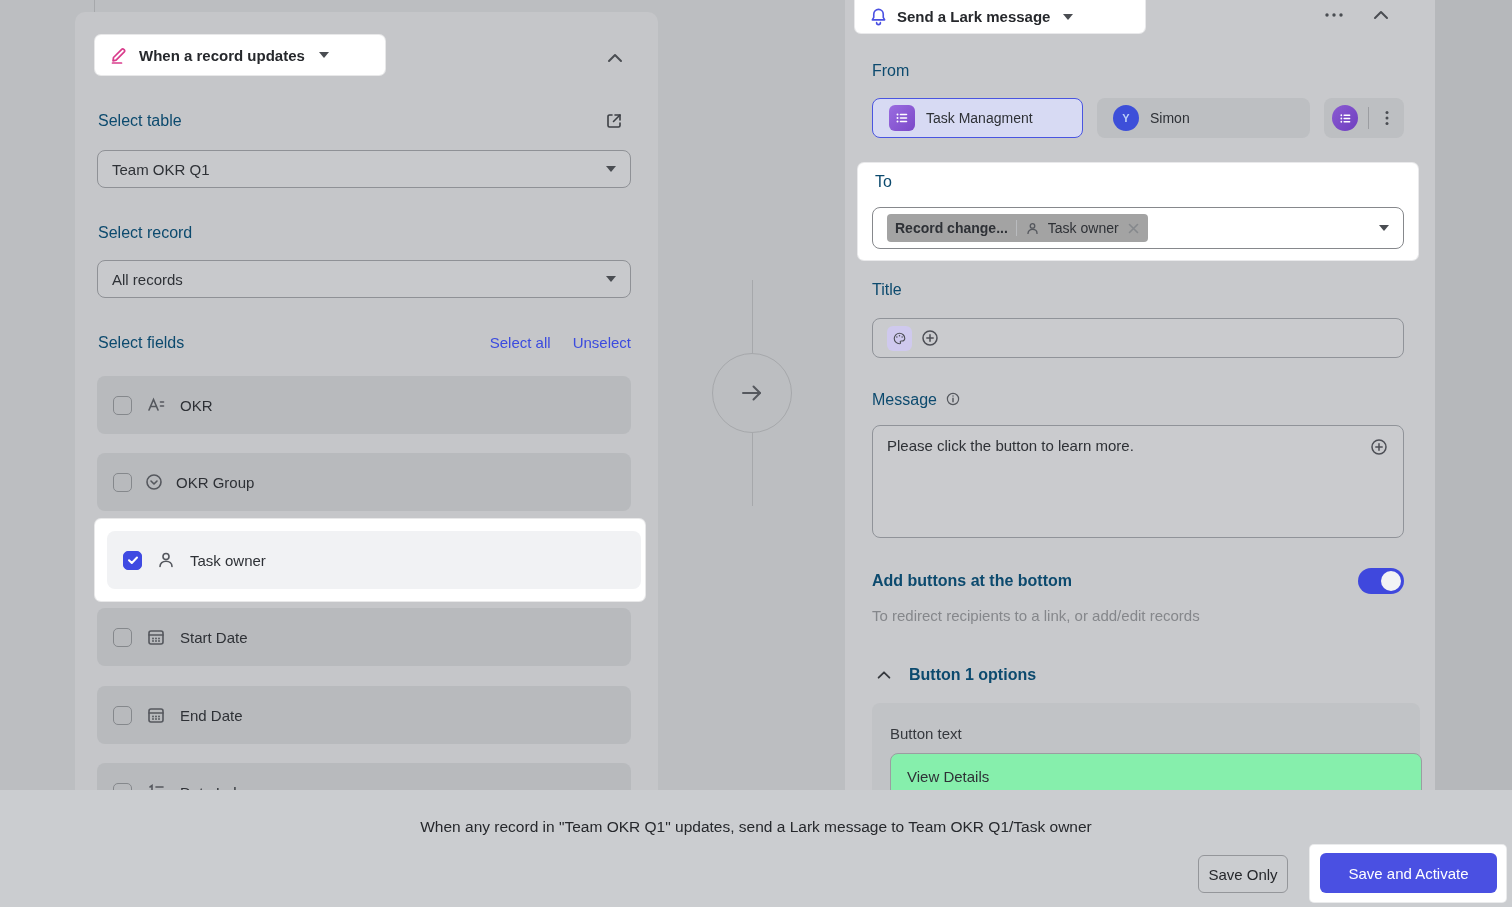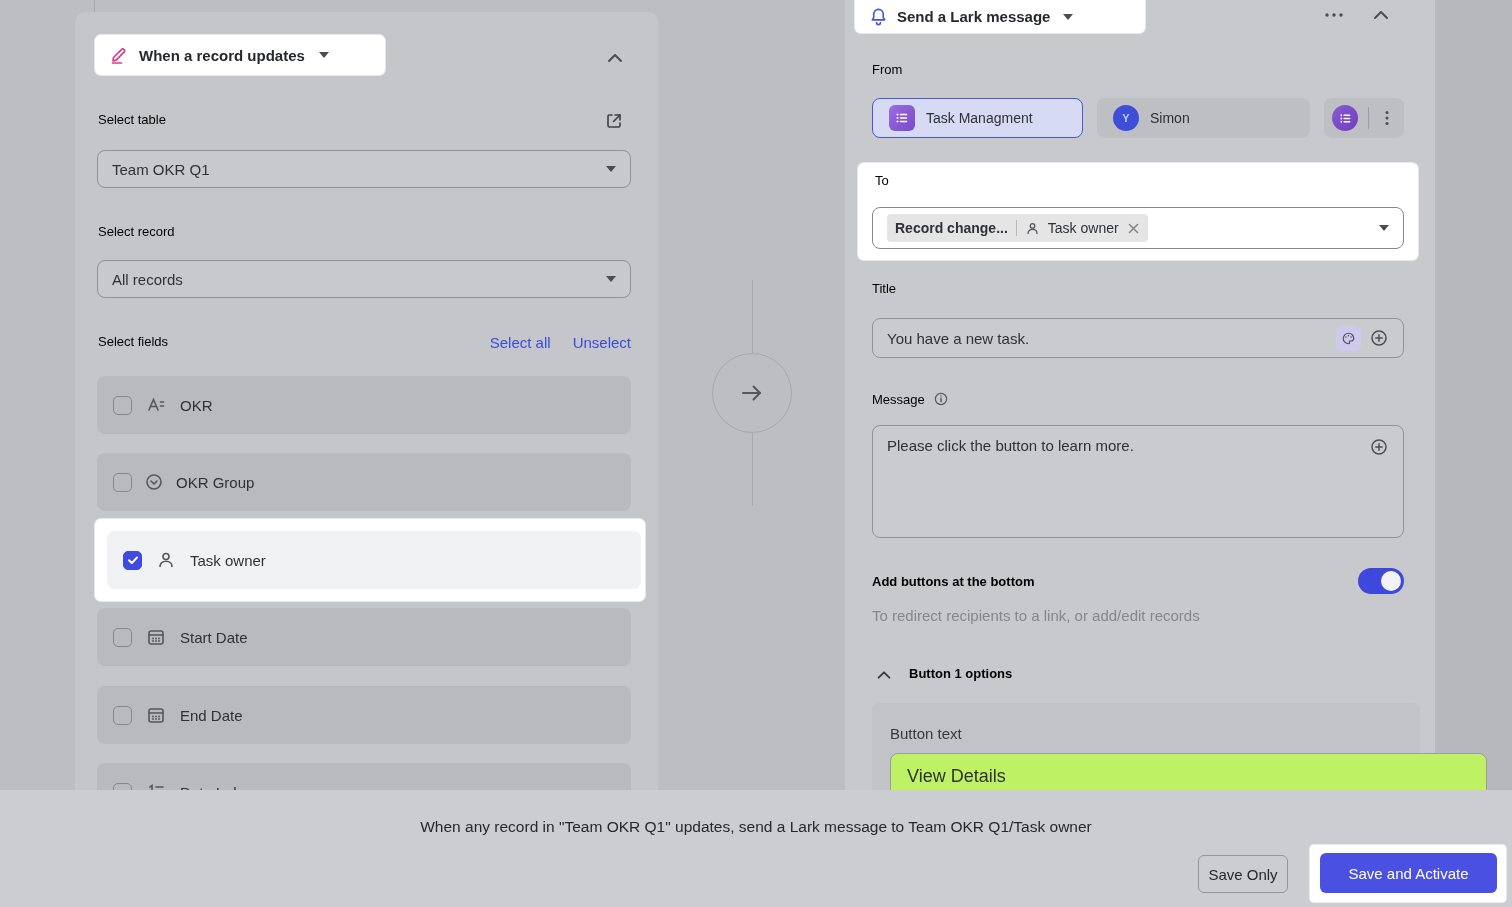--- a/index.html
+++ b/index.html
@@ -22,21 +22,21 @@
     display:flex; align-items:center; gap:10px; padding:0 14px;
   }
   .head-title { font-size:15px; font-weight:700; color:#26282c; white-space:nowrap; }
   .caret-down {
     width:0; height:0; border-left:5px solid transparent; border-right:5px solid transparent;
     border-top:6px solid #4a4d52; display:inline-block; margin-left:4px;
   }
   .icon-btn { display:inline-flex; align-items:center; justify-content:center; cursor:pointer; }
   .collapse-up { position:absolute; left:528px; top:34px; width:24px; height:24px; }
 
-  .field-label { font-size:13px; font-weight:500; color:#000000; }
+  .field-label { font-size:16px; font-weight:500; color:#0c4a6e; }
   .lbl-select-table { position:absolute; left:23px; top:100px; }
   .ext-icon { position:absolute; left:528px; top:98px; width:22px; height:22px; }
   .dropdown {
     position:absolute; left:22px; width:534px; height:38px;
     border:1px solid #8f9196; border-radius:8px; background:#c8c9cc;
     display:flex; align-items:center; padding:0 14px; font-size:15px; color:#2e3136;
   }
   .dropdown .caret-down { margin-left:auto; }
   .dd-table { top:138px; }
   .lbl-select-record { position:absolute; left:23px; top:212px; }
@@ -101,52 +101,52 @@
   .vdivider { width:1px; height:22px; background:#9b9da1; }
 
   .spot-to { position:absolute; left:13px; top:163px; width:560px; height:97px; }
   .lbl-to { position:absolute; left:17px; top:10px; }
   .to-field {
     position:absolute; left:14px; top:44px; width:532px; height:42px;
     border:1px solid #86888c; border-radius:8px; background:#ffffff;
     display:flex; align-items:center; padding:0 14px;
   }
   .to-tag {
-    height:28px; background:#e5e5e5; border-radius:4px; display:flex; align-items:center;
+    height:28px; background:#a3a3a3; border-radius:4px; display:flex; align-items:center;
     gap:8px; padding:0 8px; font-size:14px; color:#2e3136;
   }
   .tag-divider { width:1px; height:16px; background:#b9bbbe; }
   .to-field .caret-down { margin-left:auto; }
 
   .lbl-title { position:absolute; left:27px; top:281px; }
   .input-box {
     position:absolute; left:27px; width:532px; border:1px solid #909399; border-radius:8px;
     background:#cacbce; font-size:15px; color:#2e3136; display:flex; align-items:center; padding:0 14px;
   }
   .title-input { top:318px; height:40px; gap:8px; }
   .title-input .grow, .msg-area .grow { flex:1 1 auto; }
   .palette-chip {
     width:25px; height:25px; border-radius:6px; background:#cfc9ee;
     display:flex; align-items:center; justify-content:center; flex:0 0 auto; cursor:pointer;
   }
-  .lbl-message { position:absolute; left:27px; top:391px; display:flex; align-items:flex-end; gap:8px; }
+  .lbl-message { position:absolute; left:27px; top:391px; display:flex; align-items:flex-start; gap:8px; }
   .msg-area { top:425px; height:113px; align-items:flex-start; padding-top:11px; }
 
   .addbtn-row { position:absolute; left:27px; top:568px; width:532px; display:flex; align-items:center; justify-content:space-between; }
   .toggle { width:46px; height:26px; border-radius:13px; background:#3f48dd; position:relative; cursor:pointer; flex:0 0 auto; }
   .toggle .knob { position:absolute; right:3px; top:3px; width:20px; height:20px; border-radius:50%; background:#f2f3f5; }
   .hint { position:absolute; left:27px; top:607px; font-size:15px; color:#85878b; }
 
   .btn1-head { position:absolute; left:30px; top:666px; display:flex; align-items:flex-start; gap:16px; }
   .btn1-card { position:absolute; left:27px; top:703px; width:548px; height:110px; border-radius:8px; background:#c1c3c6; }
   .lbl-btn-text { position:absolute; left:18px; top:22px; font-size:15px; font-weight:500; color:#36393e; }
   .btntext-input {
-    position:absolute; left:18px; top:50px; width:597px; height:46px;
-    border:1px solid #9b9da1; border-radius:8px; background:#bef264;
-    display:flex; align-items:center; padding:0 16px; font-size:18px; color:#2e3136;
+    position:absolute; left:18px; top:50px; width:532px; height:46px;
+    border:1px solid #9b9da1; border-radius:8px; background:#86efac;
+    display:flex; align-items:center; padding:0 16px; font-size:15px; color:#2e3136;
   }
 
   
   .footer { position:absolute; left:0; top:790px; width:1512px; height:117px; background:#cbcdd0; z-index:10; }
   .summary { position:absolute; left:0; top:28px; width:100%; text-align:center; font-size:15.5px; color:#26282c; }
   .btn-save-only {
     position:absolute; left:1198px; top:65px; width:90px; height:38px;
     border:1px solid #94969a; border-radius:6px; background:transparent;
     font-size:15px; color:#26282c; display:flex; align-items:center; justify-content:center; cursor:pointer;
   }
@@ -377,21 +377,20 @@
               <path d="M2.5 2.5 l8 8 M10.5 2.5 l-8 8"></path>
             </svg>
         </span>
       </span>
       <span class="caret-down"></span>
     </div>
   </div>
 
   <div class="field-label lbl-title">Title</div>
   <div class="input-box title-input">
-    <span class="grow">You have a new task.</span>
     <span class="palette-chip">
       <svg width="15" height="15" viewBox="0 0 20 20" fill="none" stroke="#4d4f56" stroke-width="1.5" stroke-linecap="round" stroke-linejoin="round">
         <path d="M10 3 a7 7 0 1 0 0 14 c1.4 0 1.8-1 1.2-1.8 -.6-.8-.1-1.9 1-1.9 h1.3 A3.4 3.4 0 0 0 17 9.9 A7 7 0 0 0 10 3 z"></path>
         <path d="M6.5 8 h.01 M10 6.2 h.01 M13.5 8 h.01" stroke-width="2"></path>
       </svg>
     </span>
     <span class="icon-btn">
       <svg width="20" height="20" viewBox="0 0 20 20" fill="none" stroke="#4d4f56" stroke-width="1.5" stroke-linecap="round">
           <circle cx="10" cy="10" r="7"></circle>
           <path d="M10 6.8 v6.4 M6.8 10 h6.4"></path>

